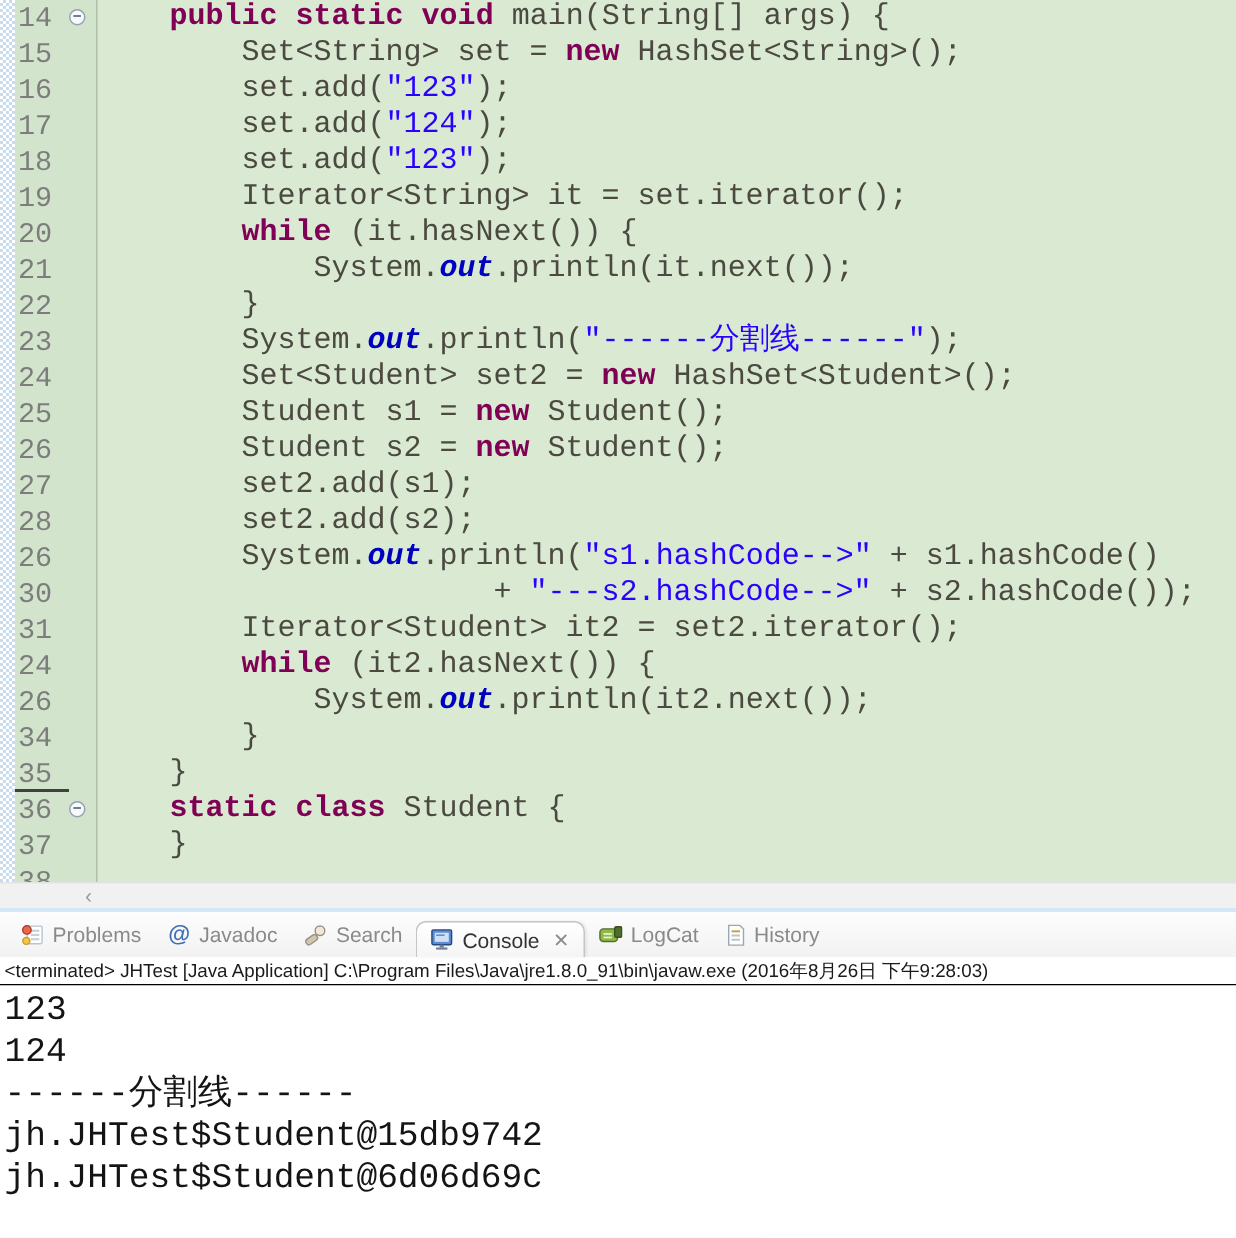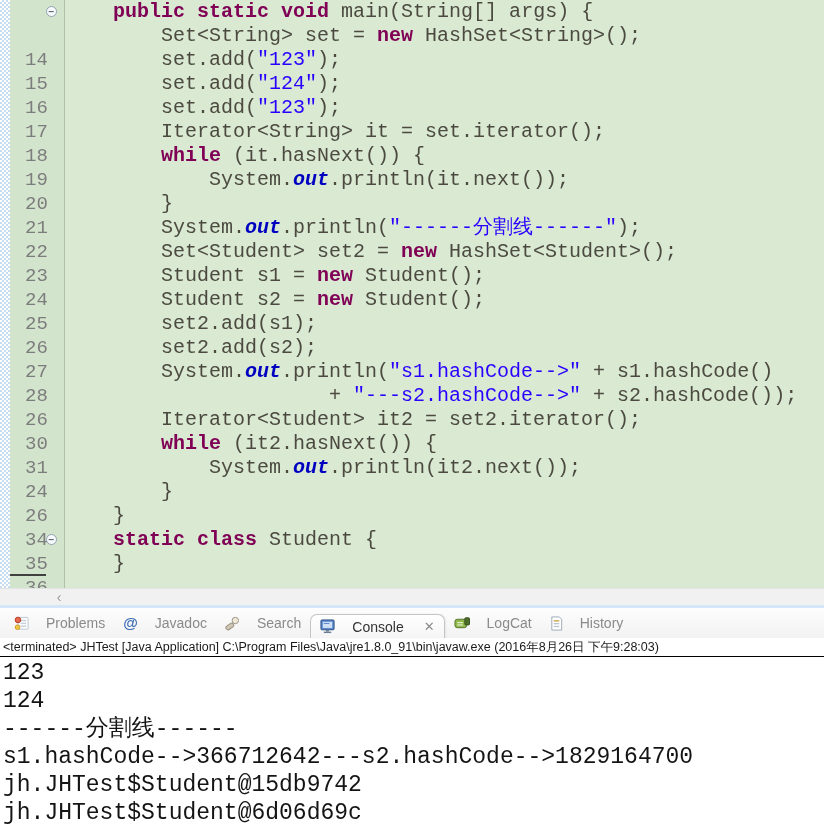--- a/index.html
+++ b/index.html
@@ -19,22 +19,22 @@
     background-size:4px 4px;
   }
   .gutter-col{
     position:absolute; left:10px; top:0; bottom:0; width:55px;
     background:var(--gutter-bg);
     border-right:1px solid #afc2a7;
   }
   .lines{ position:absolute; left:10px; top:0; right:0; }
   .row{ display:flex; height:24px; white-space:pre; }
   .num{
-    flex:none; width:36px; padding-left:15px; height:24px; display:inline-block;
-    color:var(--line-number); font-size:19px;margin-top:48px;
+    flex:none; width:36px; padding-left:2px; height:24px; display:inline-block;
+    color:var(--line-number); font-size:19px;
   }
   .num.underlined{ border-bottom:2px solid #404040; }
   .foldc{ flex:none; width:19px; position:relative; }
   .fold-marker{
     position:absolute; left:0px; top:6px; width:11px; height:11px;
     border:1px solid #93a1b1; border-radius:50%; background:#f7fafc;
     color:#5c6670; font:bold 10px/9px "Liberation Sans", sans-serif; text-align:center;
     cursor:pointer;
   }
   .code{ white-space:pre; }
@@ -50,21 +50,21 @@
     color:#9a9a9a; font:14px/16px "Liberation Sans", sans-serif; text-align:center; cursor:pointer;
   }
   .sash{ height:3px; background:#d4e6f8; }
 
   
   .tabbar{
     height:30px; background:linear-gradient(#fdfdfd,#f2f2f2);
     display:flex; align-items:stretch; padding-left:5px; position:relative;
   }
   .tab{
-    display:flex; align-items:center; gap:17px; padding:0 9px;
+    display:flex; align-items:center; gap:6px; padding:0 9px;
     color:var(--tab-text); font-size:14px; cursor:pointer; white-space:nowrap;
   }
   .tab.active{
     background:linear-gradient(#ffffff,#f5f5f5);
     border:1px solid #c5c5c5; border-bottom:none;
     border-radius:7px 7px 0 0; color:var(--tab-active-text);
     box-shadow:1px 0 2px rgba(0,0,0,.07);
     margin-top:6px;
   }
   .tab .ticon{ display:inline-flex; align-items:center; }
@@ -180,13 +180,13 @@
           <rect x="3.5" y="7.5" width="6" height="1.4" fill="#b9c4ce"></rect>
           <rect x="3.5" y="10.5" width="6" height="1.4" fill="#b9c4ce"></rect>
         </svg>
       </span>
       <span>History</span>
     </div>
   </div>
 
 <div class="status">&lt;terminated&gt; JHTest [Java Application] C:\Program Files\Java\jre1.8.0_91\bin\javaw.exe (2016年8月26日 下午9:28:03)</div>
 
-<div class="console-out"><div>123</div><div>124</div><div>------分割线------</div><div>s1.hashCode--&gt;366712642---s2.hashCode--&gt;1829164700</div><div>jh.JHTest$Student@15db9742</div><div>jh.JHTest$Student@6d06d69c</div></div>
+<div class="console-out"><div>123</div><div>124</div><div>------分割线------</div><div>jh.JHTest$Student@15db9742</div><div>jh.JHTest$Student@6d06d69c</div></div>
 
 </body></html>

